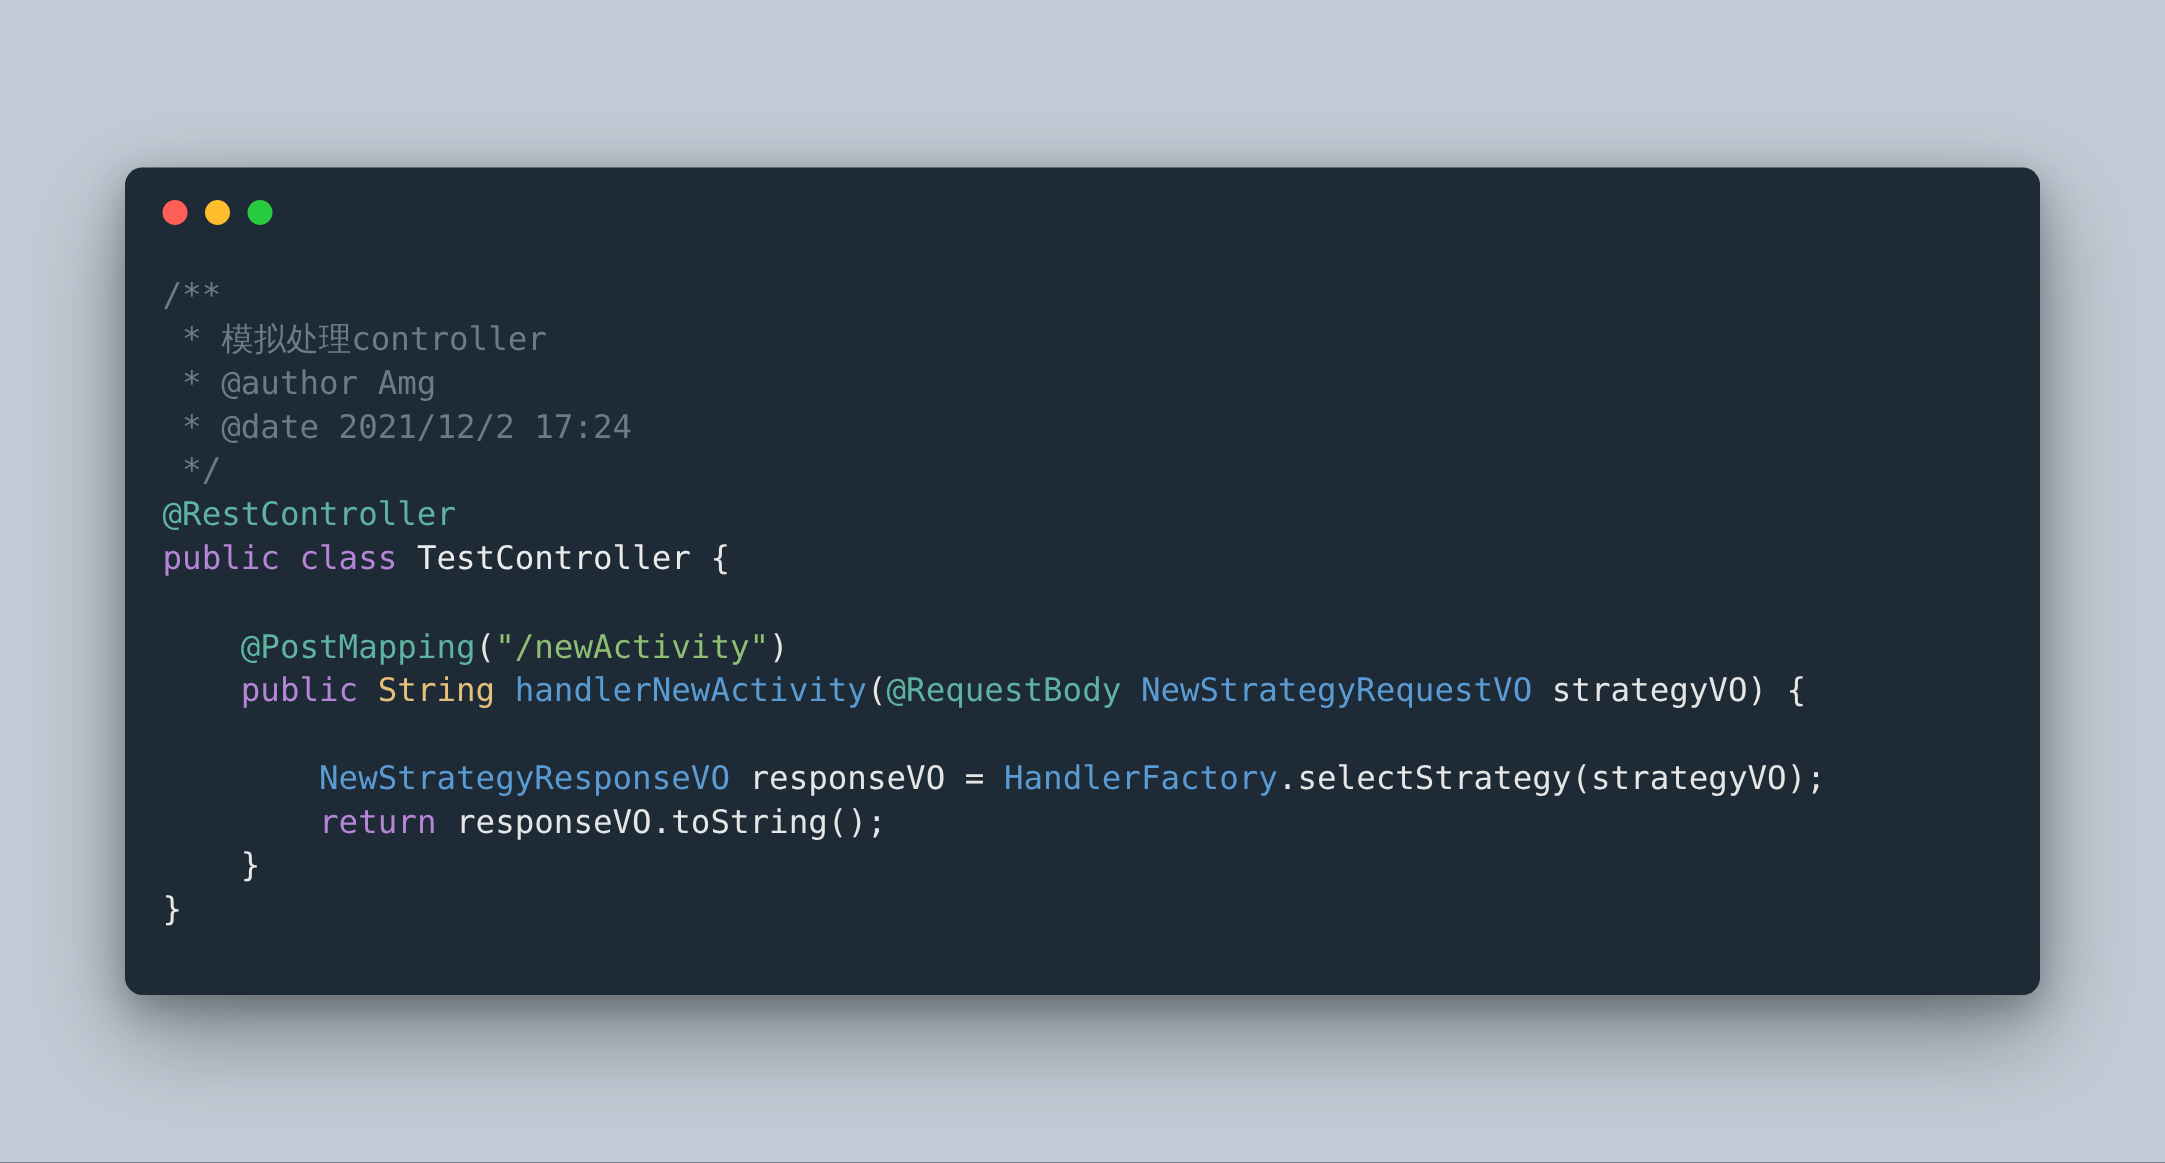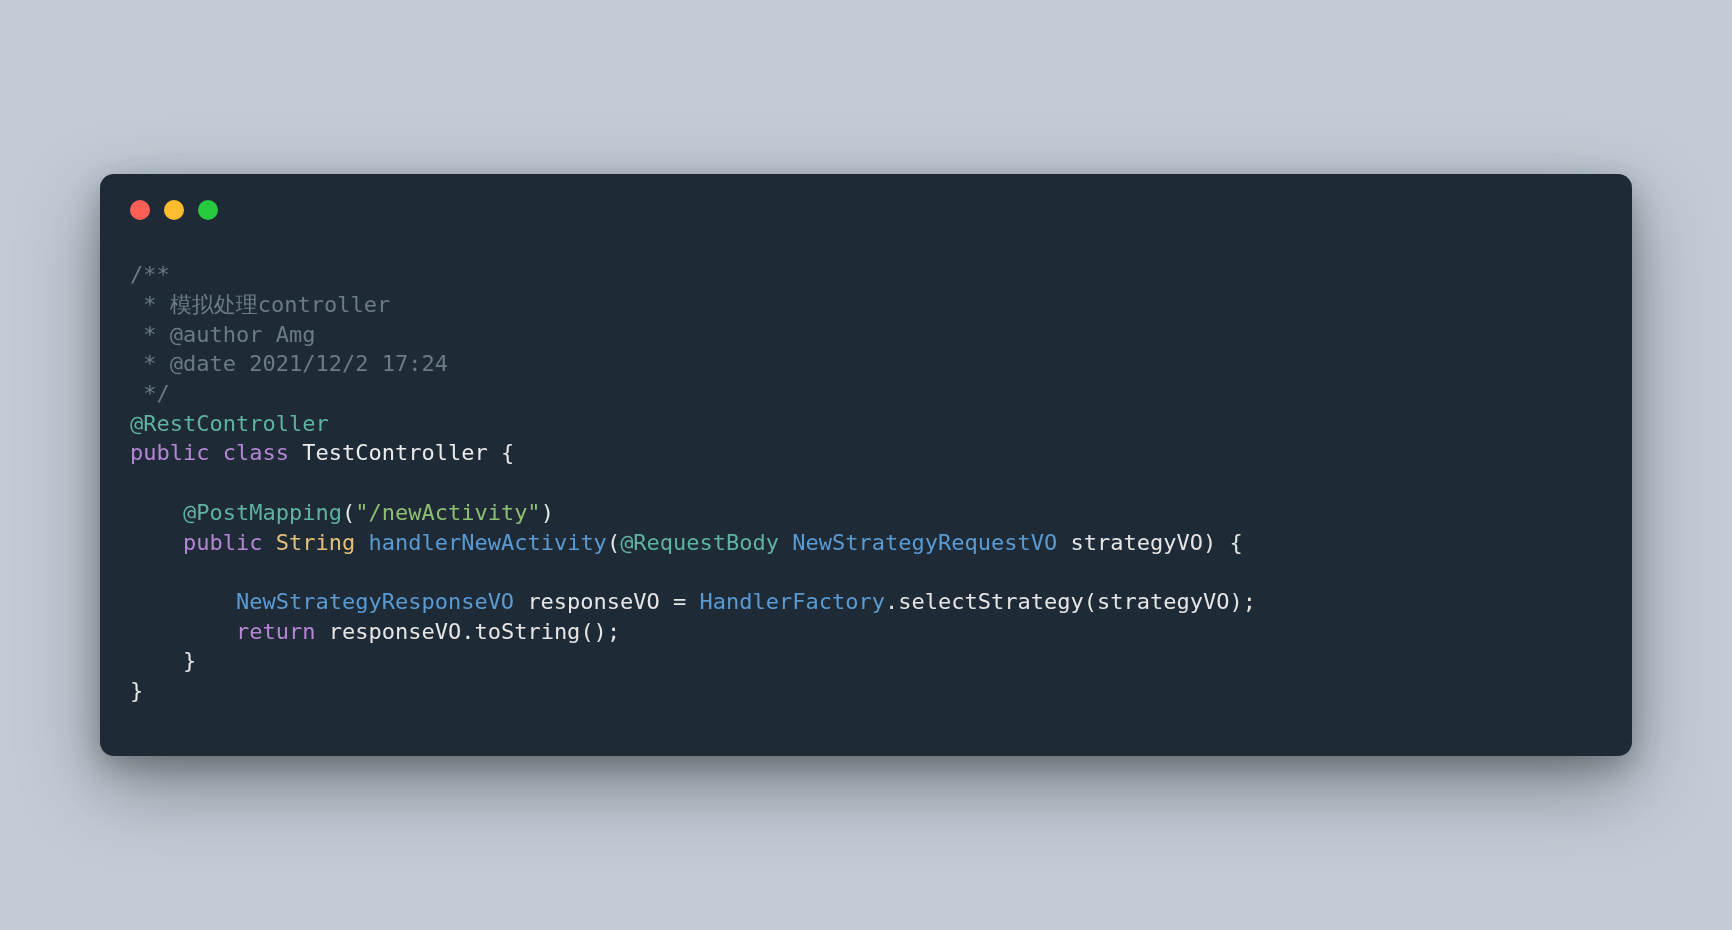--- a/index.html
+++ b/index.html
@@ -29,21 +29,21 @@
     .dot {
       width: 20px;
       height: 20px;
       border-radius: 50%;
     }
     .dot-red { background: #ff5f56; }
     .dot-yellow { background: #ffbd2e; }
     .dot-green { background: #27c93f; }
     .code {
       padding: 30px 22px 0 30px;
-      font-size: 22px;
+      font-size: 26px;
       line-height: 1.35;
       white-space: pre;
       color: #e6e6e6;
       font-weight: 500;
     }
     .comment { color: #6c7b89; }
     .annotation { color: #5fb3a1; }
     .keyword { color: #b686d6; }
     .type { color: #e6c07b; }
     .class-name { color: #ebebeb; }

